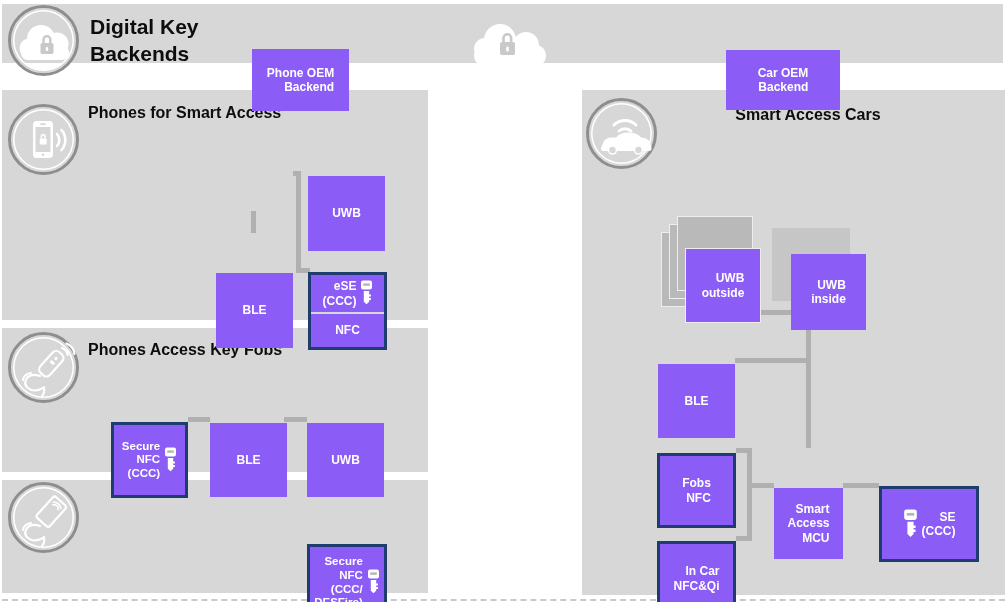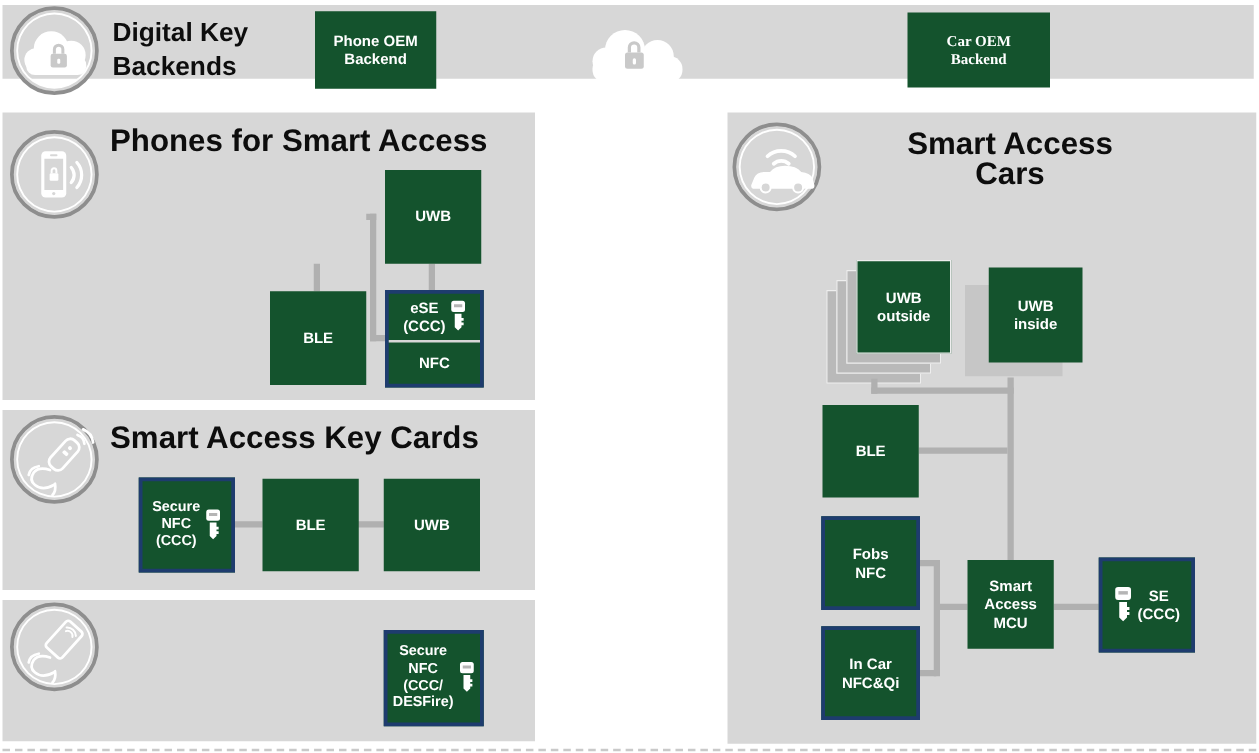--- a/index.html
+++ b/index.html
@@ -1,22 +1,22 @@
 <!DOCTYPE html>
 <html><head>
 <meta charset="utf-8">
 <style>
   html,body{margin:0;padding:0;background:#ffffff;}
   #stage{position:relative;width:1007px;height:602px;background:#ffffff;overflow:hidden;
          font-family:"Liberation Sans","DejaVu Sans",sans-serif;}
   .panel{position:absolute;background:#d7d7d7;}
-  .ptitle{position:absolute;font-weight:bold;color:#0d0d0d;font-size:25px;line-height:24px;white-space:pre-line;}
-  .gbox{position:absolute;background:#14532d;color:#ffffff;font-weight:bold;font-size:12px;line-height:1.18;
-        display:flex;align-items:center;justify-content:center;text-align:center;white-space:pre-line;
-        box-sizing:border-box;z-index:2;}
+  .ptitle{position:absolute;font-weight:bold;color:#0d0d0d;font-size:16px;line-height:24px;white-space:pre-line;}
+  .gbox{position:absolute;background:#8b5cf6;color:#ffffff;font-weight:bold;font-size:12px;line-height:1.18;
+        display:flex;align-items:center;justify-content:center;text-align:right;white-space:pre-line;
+        box-sizing:border-box;z-index:2;margin-top:40px;}
   .bluebox{border:3px solid #1e3c6e;z-index:3;}
   .ghost{position:absolute;background:#b9b9b9;border:1px solid #eeeeee;box-sizing:border-box;}
   .conn{position:absolute;background:#b0b0b0;z-index:1;}
   .circle{position:absolute;width:71px;height:71px;border-radius:50%;border:3px solid #8e8e8e;
           box-shadow:inset 0 0 0 2px #d7d7d7, inset 0 0 0 3.5px #ffffff;box-sizing:border-box;z-index:2;}
   .circle svg{position:absolute;left:0;top:0;}
   .stacktext{z-index:4;}
   .chiprow{display:flex;align-items:center;justify-content:center;gap:4px;}
   .split-top{flex:0 0 auto;height:37px;display:flex;align-items:center;justify-content:center;gap:3px;
              border-bottom:2px solid #d7d7d7;}
@@ -53,21 +53,21 @@
           <circle cx="32" cy="24" r="16"></circle>
             <circle cx="58" cy="29" r="13"></circle>
             <circle cx="17" cy="33" r="11"></circle>
           <rect x="6" y="29" width="72" height="21" rx="10"></rect>
         </g>
         <path d="M35.5,26 v-4 a3.8,3.8 0 0 1 7.6,0 v4" fill="none" stroke="#c9c9c9" stroke-width="2.6"></path>
         <rect x="32" y="26" width="15" height="13" rx="2" fill="#c9c9c9"></rect>
         <rect x="38.2" y="30.5" width="2.6" height="5" rx="1.2" fill="#ffffff"></rect>
       </svg>
     </div>
-    <div class="gbox" style="left:724px;top:6px;width:114px;height:60px;font-family:Liberation Serif, serif;">Car OEM
+    <div class="gbox" style="left:724px;top:6px;width:114px;height:60px;">Car OEM
 Backend</div>
   </div>
 
   <div class="panel" style="left:2px;top:90px;width:426px;height:230px;">
     <div class="circle" style="left:6px;top:14px;">
       <svg width="71" height="71" viewBox="0 0 71 71">
         <rect x="22" y="14" width="20" height="37" rx="3.5" fill="#ffffff"></rect>
         <rect x="24.5" y="20" width="15" height="25" fill="#d7d7d7"></rect>
         <rect x="29" y="16.3" width="6" height="1.6" rx="0.8" fill="#d7d7d7"></rect>
         <circle cx="32" cy="47.8" r="1.3" fill="#d7d7d7"></circle>
@@ -116,21 +116,21 @@
             <rect x="35" y="25" width="5" height="3" rx="1" fill="#ffffff" stroke="none"></rect>
           </g>
           <path d="M51,13 a8,8 0 0 1 5.5,7"></path>
           <path d="M55.5,8.5 a13,13 0 0 1 8,10.5"></path>
           <path d="M29,41 q-9,-3 -13,2 q-4,6 1,10 q6,5 15,0"></path>
           <path d="M20,38 q-7,1 -8,7"></path>
           <path d="M33,52 q1,6 -2,9"></path>
         </g>
       </svg>
     </div>
-    <div class="ptitle" style="left:86px;top:10px;">Smart Access Key Cards</div>
+    <div class="ptitle" style="left:86px;top:10px;">Phones Access Key Fobs</div>
 
     <div class="conn" style="left:186px;top:89px;width:22px;height:5px;"></div>
     <div class="conn" style="left:282px;top:89px;width:23px;height:5px;"></div>
 
     <div class="gbox bluebox chiprow" style="left:109px;top:54px;width:77px;height:76px;font-size:11.5px;">
       <span style="white-space:pre-line;">Secure
 NFC
 (CCC)</span>
       <span style="display:inline-flex;">
         <svg width="13" height="29" viewBox="0 0 13 27">
@@ -212,21 +212,21 @@
     <div class="gbox bluebox" style="left:75px;top:323px;width:79px;height:75px;">Fobs
 NFC</div>
 
     <div class="gbox" style="left:192px;top:358px;width:69px;height:71px;">Smart
 Access
 MCU</div>
 
     <div class="gbox bluebox" style="left:75px;top:411px;width:79px;height:75px;">In Car
 NFC&amp;Qi</div>
 
-    <div class="gbox bluebox chiprow" style="left:297px;top:356px;width:77px;height:76px;">
+    <div class="gbox bluebox chiprow" style="left:297px;top:356px;width:100px;height:76px;">
       <span style="display:inline-flex;">
         <svg width="15" height="31" viewBox="0 0 13 27">
           <rect x="1" y="0.5" width="11" height="9" rx="2" fill="#ffffff"></rect>
           <rect x="3.2" y="3.4" width="6.6" height="2.4" fill="#b5b5b5"></rect>
           <path d="M3.8,11 h5.4 v3.4 h1.7 v2.2 h-1.7 v1.3 h1.7 v2.2 h-1.7 v1.6 l-2.7,2.6 -2.7,-2.6 z" fill="#ffffff"></path>
         </svg>
       </span>
       <span style="white-space:pre-line;">SE
 (CCC)</span>
     </div>

